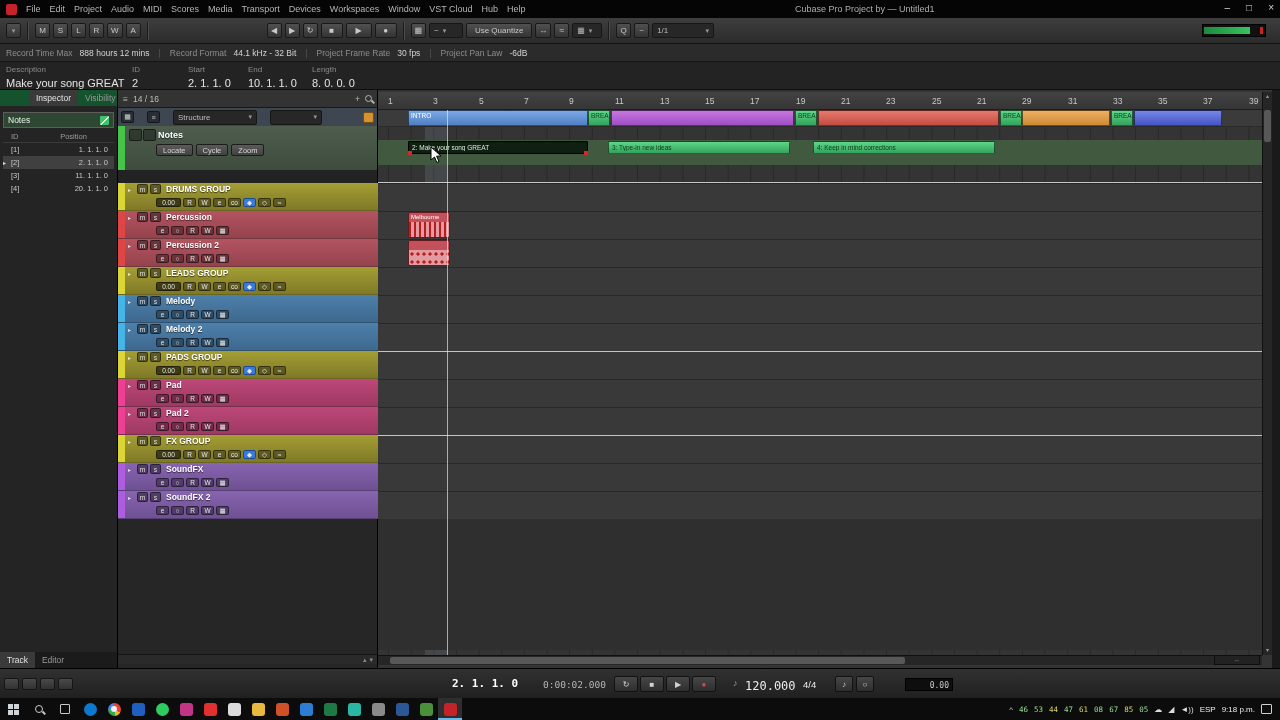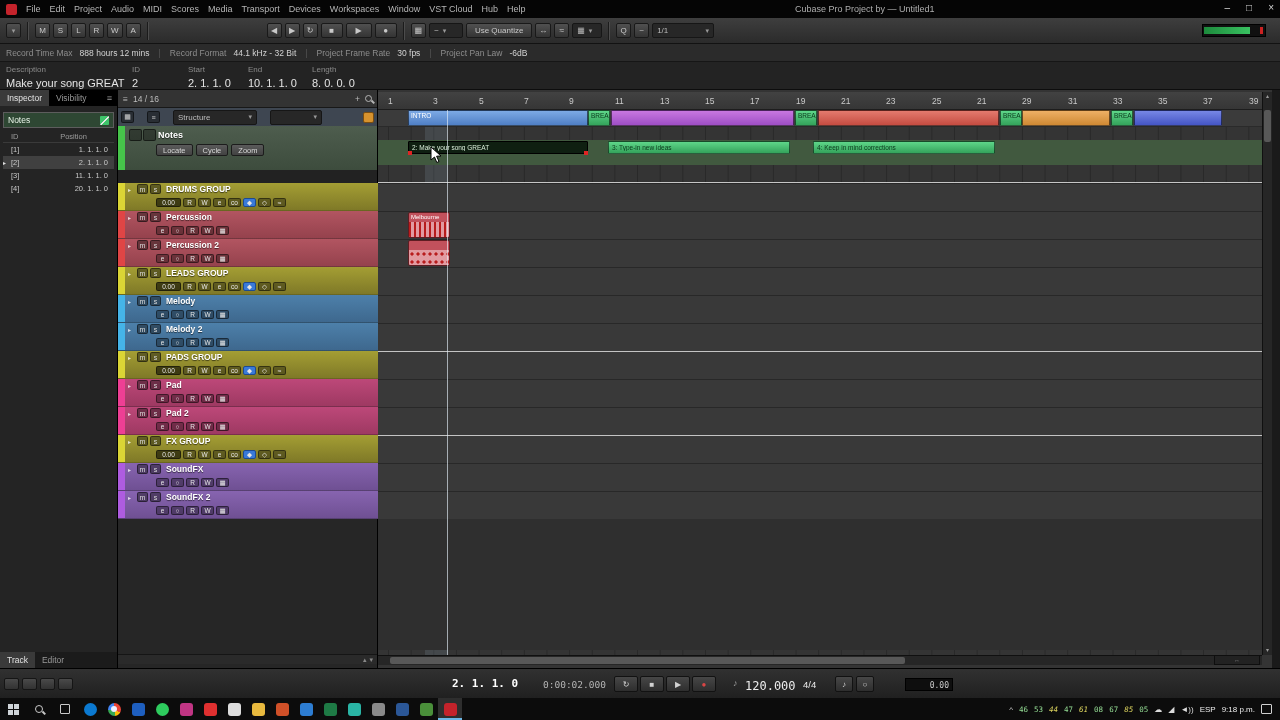--- a/index.html
+++ b/index.html
@@ -42,21 +42,21 @@
 
   #infoline { position:absolute; left:0; top:62px; width:1280px; height:28px; background:#232323;
               border-bottom:1px solid #0d0d0d; }
   .fld { position:absolute; top:3px; }
   .fld .lab { display:block; font-size:8px; color:#8a8a8a; }
   .fld .val { display:block; font-size:11px; color:#e4e4e4; margin-top:3px; white-space:nowrap; }
 
   
   #inspector { position:absolute; left:0; top:90px; width:118px; height:578px; background:#242424;
                border-right:1px solid #000; }
-  .insp-tabs { display:flex; height:16px; background:#000000; font-size:8.5px; }
+  .insp-tabs { display:flex; height:16px; background:#14532d; font-size:8.5px;padding-left:29px; }
   .insp-tab { padding:0 7px; display:flex; align-items:center; color:#989898; }
   .insp-tab.active { background:#3a3a3a; color:#e2e2e2; }
   .insp-tabs .ham { margin-left:auto; padding:0 5px; color:#999; font-size:9px; display:flex; align-items:center; }
   .notes-head { position:absolute; left:3px; right:3px; top:22px; height:16px; background:#2e4733;
                 border:1px solid #5d5d5d; display:flex; align-items:center; justify-content:space-between;
                 padding:0 4px; color:#e9f5e9; font-size:8.5px; }
   .pencil { width:9px; height:9px; background:linear-gradient(135deg,#3ec46a 48%, #e6e6e6 48%, #e6e6e6 58%, #3ec46a 58%); border-radius:1px; }
   .cols { position:absolute; top:42px; left:3px; right:3px; height:11px; font-size:7.5px; color:#9c9c9c;
           border-bottom:1px solid #3a3a3a; display:flex; }
   .cols .c1 { width:30px; padding-left:8px; } .cols .c2 { flex:1;text-align:center; }
@@ -199,21 +199,21 @@
   .tb-taskv { width:10px; height:10px; border:1.5px solid #c9c9c9; border-radius:1px; }
   .app { width:24px; height:22px; display:flex; align-items:center; justify-content:center; }
   .app.active { background:rgba(255,255,255,.14); box-shadow:inset 0 -2px 0 #6cb8e8; }
   .ic { width:13px; height:13px; border-radius:3px; }
   .ic-chrome { border-radius:50%;
       background:conic-gradient(#e84335 0deg 120deg, #fbbc05 120deg 180deg, #34a853 180deg 270deg, #4285f4 270deg 360deg);
       position:relative; }
   .ic-chrome::after { content:""; position:absolute; inset:3.5px; background:#eef; border-radius:50%; }
   .tray { margin-left:auto; display:flex; align-items:center; gap:6px; padding-right:8px; }
   .tnum { font-size:7.5px; color:#93db93; font-family:"DejaVu Sans Mono", monospace; }
-  .tnum.y { color:#dbd35e;font-style:italic; }
+  .tnum.y { color:#dbd35e; }
   .tray-glyph { font-size:8px; color:#dcdcdc; }
   .lang, .clock { font-size:8px; color:#ececec; }
   .action { width:11px; height:10px; border:1px solid #d0d0d0; border-radius:1px; }
   .chev { font-size:8px; color:#d0d0d0; }
 
   .cursor-svg { position:absolute; left:430px; top:146px; }
 </style>
 </head>
 <body>
 

